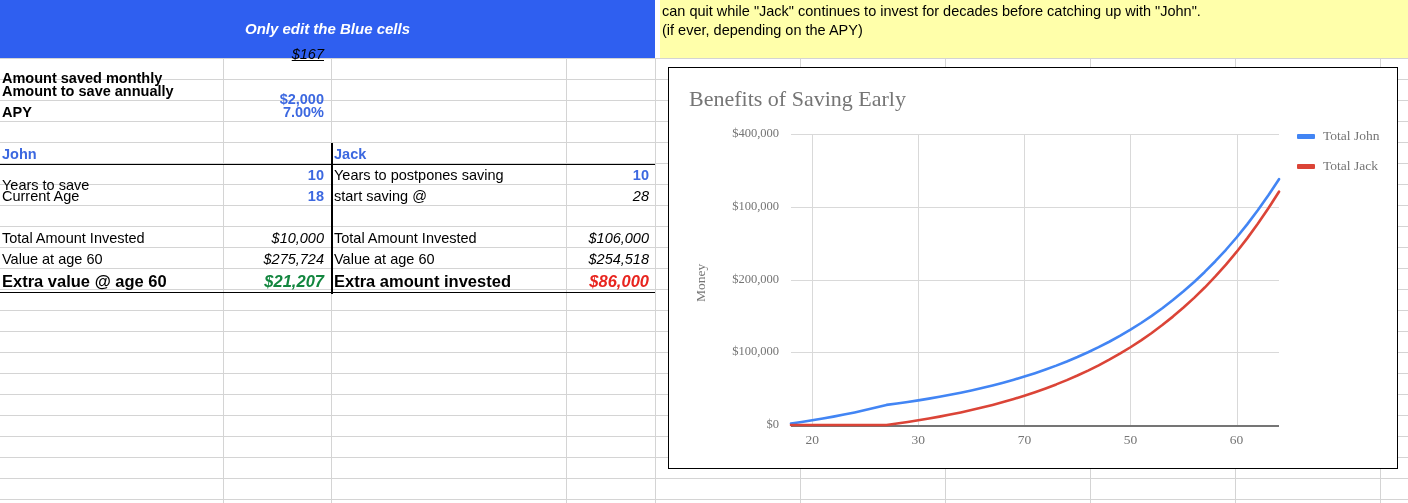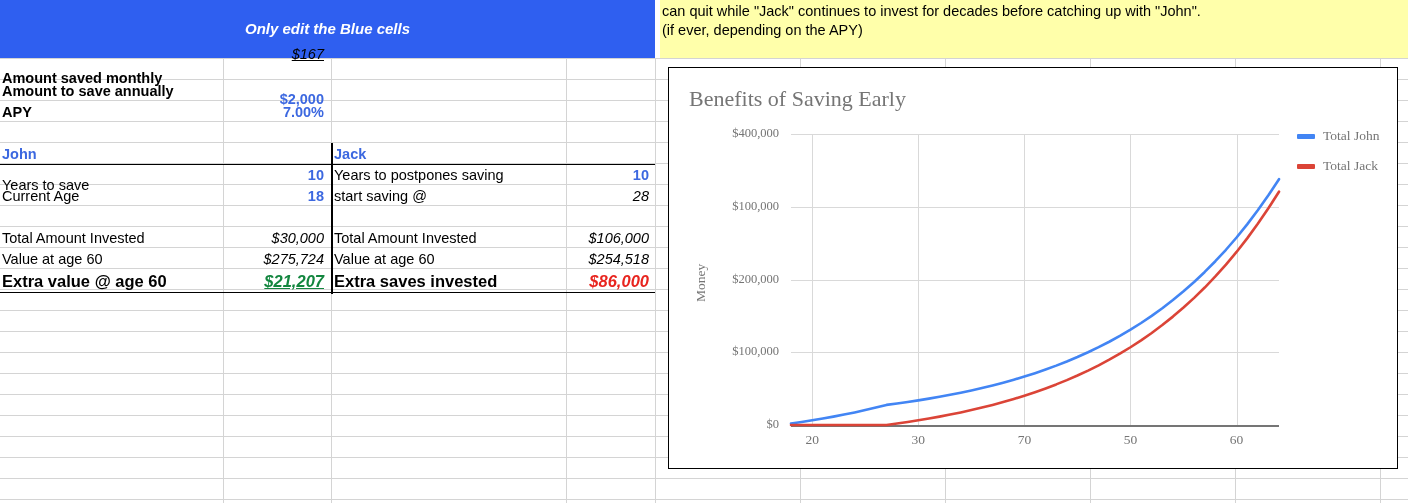--- a/index.html
+++ b/index.html
@@ -38,21 +38,21 @@
   
   .cell{
     position:absolute;height:21px;line-height:21px;
     font-size:14.5px;color:#000;box-sizing:border-box;
     white-space:nowrap;overflow:hidden;
   }
   .b{font-weight:bold;}
   .i{font-style:italic;}
   .blue{color:#3c68e0;font-weight:bold;}
   .blueplain{color:#3c68e0;}
-  .green{color:#13863f;font-weight:bold;font-style:italic;text-decoration:underline;}
+  .green{color:#13863f;font-weight:bold;font-style:italic;}
   .red{color:#e8251f;font-weight:bold;font-style:italic;}
   .big{font-size:16.5px;}
 
   
   .colA{left:2px;width:219px;}
   .colB{left:223px;width:105px;padding-right:4px;text-align:right;}
   .colC{left:334px;width:228px;}
   .colD{left:564px;width:89px;padding-right:4px;text-align:right;}
 
   
@@ -152,21 +152,21 @@
 
 <div class="cell colA b blueplain" style="top:144px;">John</div>
 
 <div class="cell colA" style="top:147px;margin-top:28px;">Years to save</div>
 <div class="cell colB blue" style="top:165px;">10</div>
 
 <div class="cell colA" style="top:186px;">Current Age</div>
 <div class="cell colB blue" style="top:186px;">18</div>
 
 <div class="cell colA" style="top:228px;">Total Amount Invested</div>
-<div class="cell colB i" style="top:228px;">$30,000</div>
+<div class="cell colB i" style="top:228px;">$10,000</div>
 
 <div class="cell colA" style="top:249px;">Value at age 60</div>
 <div class="cell colB i" style="top:249px;">$275,724</div>
 
 <div class="cell colA b big" style="top:271px;">Extra value @ age 60</div>
 <div class="cell colB green big" style="top:271px;">$21,207</div>
 
 <div class="cell colC b blueplain" style="top:144px;">Jack</div>
 
 <div class="cell colC" style="top:165px;">Years to postpones saving</div>
@@ -174,21 +174,21 @@
 
 <div class="cell colC" style="top:186px;">start saving @</div>
 <div class="cell colD i" style="top:186px;">28</div>
 
 <div class="cell colC" style="top:228px;">Total Amount Invested</div>
 <div class="cell colD i" style="top:228px;">$106,000</div>
 
 <div class="cell colC" style="top:249px;">Value at age 60</div>
 <div class="cell colD i" style="top:249px;">$254,518</div>
 
-<div class="cell colC b big" style="top:271px;">Extra saves invested</div>
+<div class="cell colC b big" style="top:271px;">Extra amount invested</div>
 <div class="cell colD red big" style="top:271px;">$86,000</div>
 
 <div class="hb" style="left:331px;top:143px;width:2px;height:151px;"></div>
 <div class="hb" style="left:0px;top:164px;width:655px;height:1px;"></div>
 <div class="hb" style="left:0px;top:292px;width:655px;height:1px;"></div>
 
 <div id="chart">
   <div id="chart-title">Benefits of Saving Early</div>
   <div id="ylabel" style="left: 24px; top: 233.5px;">Money</div>
   <div id="plot"></div>

